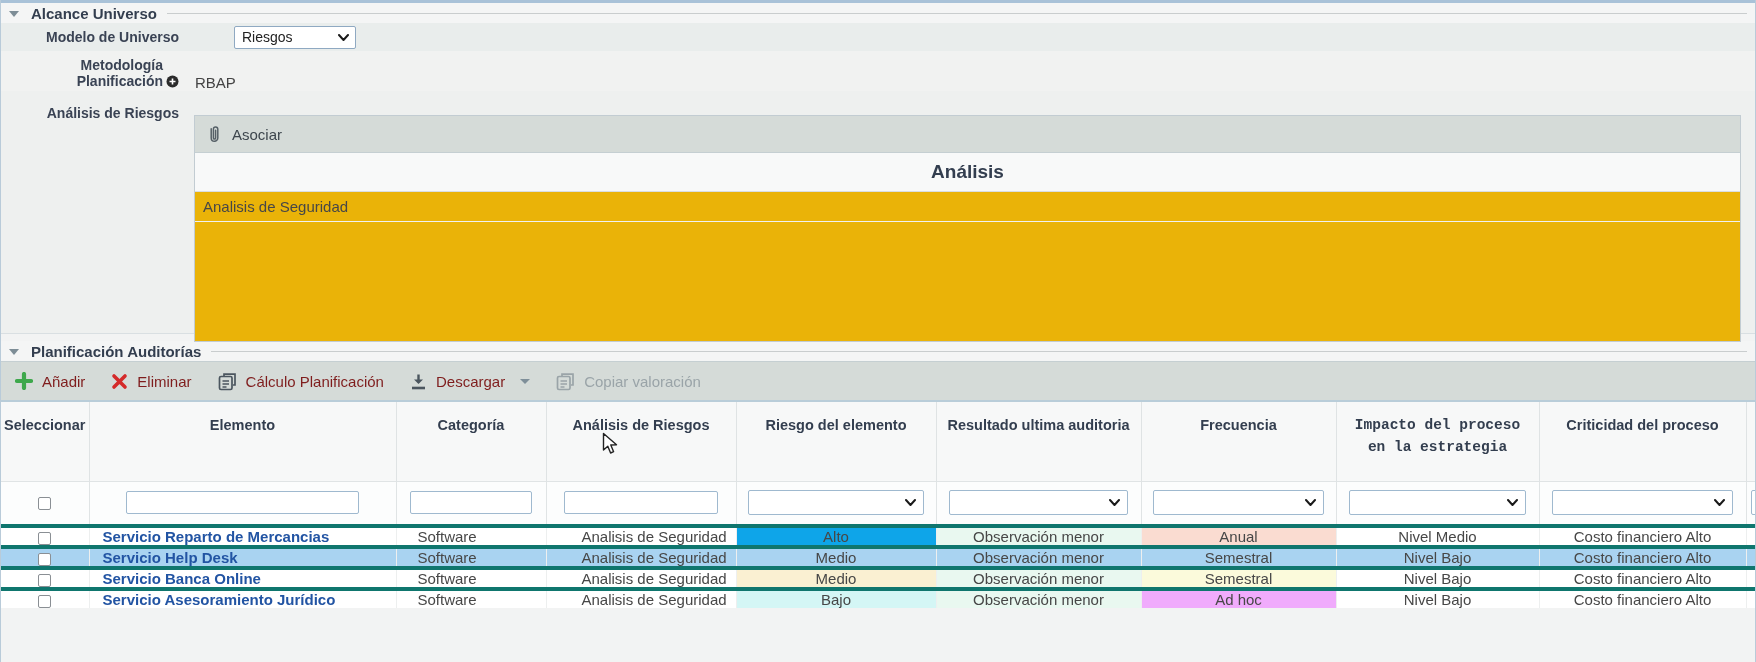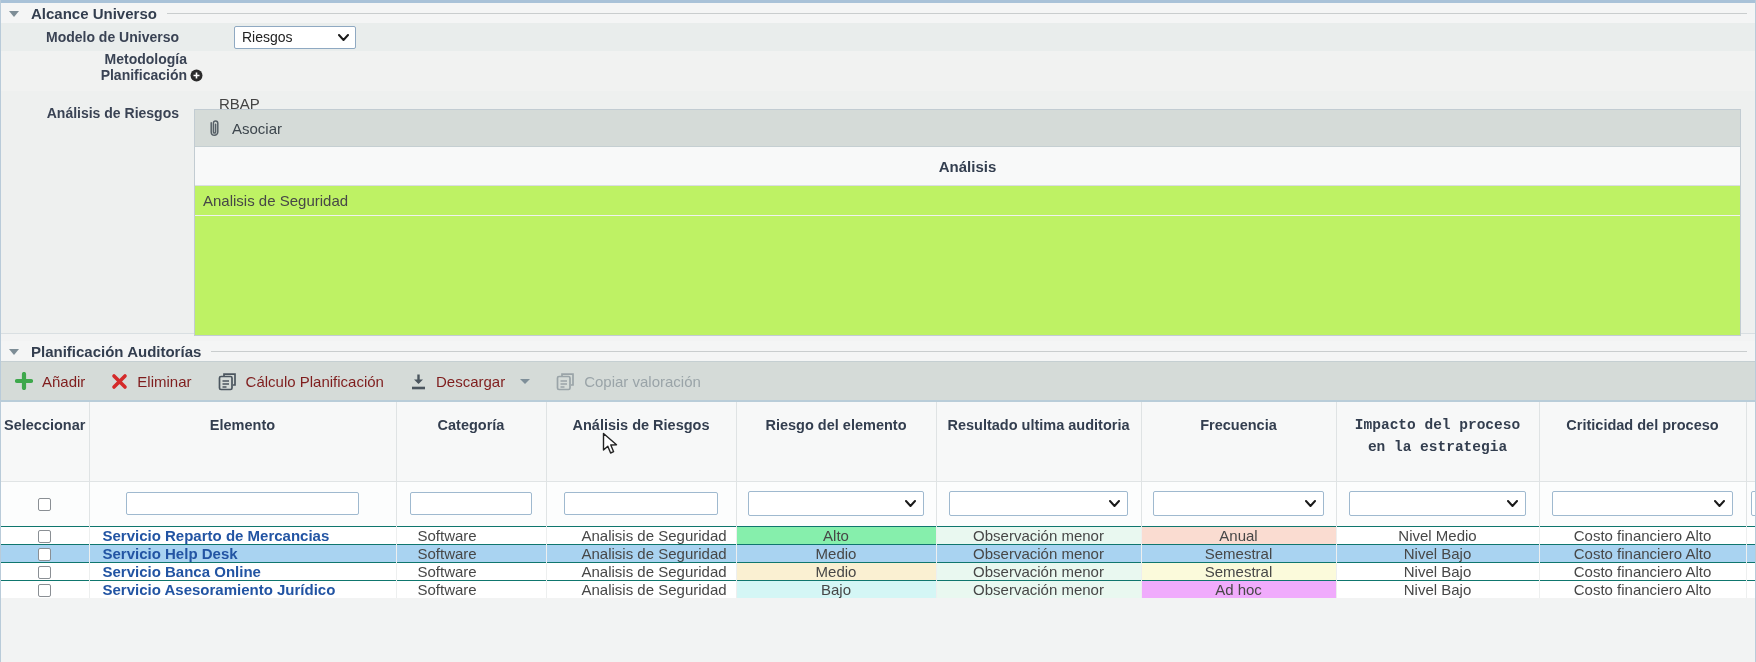--- a/index.html
+++ b/index.html
@@ -12,44 +12,44 @@
   
   .sec-header { display:flex; align-items:center; padding:3px 8px 2px 8px; height:20px; background:#f4f5f5; }
   .tri { width:0; height:0; border-left:5px solid transparent; border-right:5px solid transparent;
          border-top:6px solid #7d8d96; margin-right:12px; flex:0 0 auto; }
   .sec-title { font-weight:bold; font-size:15px; color:#333e4f; white-space:nowrap; }
   .sec-rule { flex:1 1 auto; height:1px; background:#c9cdce; margin-left:10px; }
 
   
   .form-row { display:flex; width:100%; }
   .row-modelo { height:28px; background:#e9edec; align-items:center;gap:40px; }
-  .row-metodo { height:40px; background:#f1f2f1; align-items:flex-start;padding-left:24px; }
+  .row-metodo { height:40px; background:#f1f2f1; align-items:flex-end; }
   .row-analisis { height:242px; background:#eef0ef; align-items:flex-start; }
   .lbl-col { flex:0 0 188px; text-align:right; padding-right:10px; font-weight:bold;
              font-size:14px; color:#3a4354; line-height:1.15; }
   .fld-col { flex:1 1 auto; font-size:15px; color:#444; min-width:0; }
 
   .select-box { position:relative; display:inline-flex; align-items:center; width:122px; height:23px;
                 background:#fff; border:1px solid #8fa9c2; border-radius:2px; padding:0 22px 0 7px;
                 font-size:14px; color:#222; margin-left:5px; cursor:default; }
   .select-box .chev { position:absolute; right:6px; top:7px; }
 
   .metodo-lbl { display:inline-block; }
   .plus-circle { display:inline-block; vertical-align:-2px; margin-left:3px; }
 
   
-  .panel { margin:18px 11px 0 5px; width:1547px; height:227px; background:#bef264;
+  .panel { margin:24px 11px 0 5px; width:1547px; height:227px; background:#eab308;
            border:1px solid #c2ccd2; }
   .panel-toolbar { height:37px; background:#d5dbd8; border-bottom:1px solid #c5cfd2;
                    display:flex; align-items:center; padding-left:12px; }
   .tb-btn { display:inline-flex; align-items:center; gap:10px; background:none; border:none;
             font-family:inherit; font-size:15px; color:#3d464d; cursor:pointer; }
   .panel-thead { height:39px; background:#f8f9f9; border-bottom:1px solid #dadee1;
                  display:flex; align-items:center; justify-content:center;
-                 font-weight:bold; font-size:15px; color:#333e4f; }
+                 font-weight:bold; font-size:19px; color:#333e4f; }
   .panel-row { height:30px; display:flex; align-items:center; padding-left:8px;
                font-size:15px; color:#474747; border-bottom:1px solid #f0f1f1; }
 
   .sec-gap { height:8px; background:#f2f3f3; border-top:1px solid #d9dfe2; }
 
   
   .main-toolbar { height:39px; background:#d5dbd8; border-top:1px solid #c5cfd2;
                   display:flex; align-items:center; padding-left:14px; gap:26px; }
   .mtb-btn { display:inline-flex; align-items:center; gap:9px; background:none; border:none;
              font-family:inherit; font-size:15px; color:#7f1d1d; cursor:pointer; white-space:nowrap; }
@@ -71,21 +71,21 @@
   tr.filter td { height:45px; background:#fcfdfd; border-right:1px solid #e0e4e5;
                  border-top:1px solid #e0e4e5; text-align:center; vertical-align:middle; }
   tr.filter td:last-child { border-right:none; }
   .f-input { width:82%; height:23px; border:1px solid #9fb9cf; border-radius:2px;
              background:#fff; font-family:inherit; font-size:14px; padding:0 5px; }
   .f-select { position:relative; margin:0 auto; width:88%; height:25px; background:#fff;
               border:1px solid #9fb9cf; border-radius:2px; cursor:default; }
   .f-select .chev { position:absolute; right:7px; top:8px; }
   .f-select-sliver { width:60px; height:25px; background:#fff; border:1px solid #9fb9cf;
                      border-radius:2px; margin-left:4px; }
-  tr.data td { height:16px; border-top:1px solid #0f766e; border-right:1px solid #edefef;
+  tr.data td { height:16px; border-top:4px solid #0f766e; border-right:1px solid #edefef;
                font-size:15px; color:#474747; text-align:center; vertical-align:middle;
                white-space:nowrap; overflow:hidden; }
   tr.data td:last-child { border-right:none; }
   tr.data td.al { text-align:left; padding-left:13px; }
   tr.data td.al2 { text-align:left; padding-left:21px; }
   a.el-link { color:#2254a3; font-weight:bold; text-decoration:none; font-size:15px; }
   .cbx { display:inline-block; width:13px; height:13px; background:#fff;
          border:1px solid #8a8f94; border-radius:2px; vertical-align:middle; cursor:pointer; }
 
   .cursor { position:absolute; left:601px; top:432px; pointer-events:none; z-index:50; }
@@ -265,21 +265,21 @@
         <td>
             <div class="f-select-sliver"></div>
           </td>
       </tr>
 
       <tr class="data">
         <td><span class="cbx"></span></td>
         <td class="al"><a class="el-link" href="#">Servicio Reparto de Mercancias</a></td>
         <td class="al2">Software</td>
         <td class="al" style="padding-left:35px;">Analisis de Seguridad</td>
-        <td style="background: #86efac;">Alto</td>
+        <td style="background: #0ea5e9;">Alto</td>
         <td style="background: rgb(233, 248, 240);">Observación menor</td>
         <td style="background: rgb(250, 220, 209);">Anual</td>
         <td>Nivel Medio</td>
         <td>Costo financiero Alto</td>
         <td></td>
       </tr>
 
       <tr class="data" style="background: rgb(169, 211, 241);">
         <td><span class="cbx"></span></td>
         <td class="al"><a class="el-link" href="#">Servicio Help Desk</a></td>

